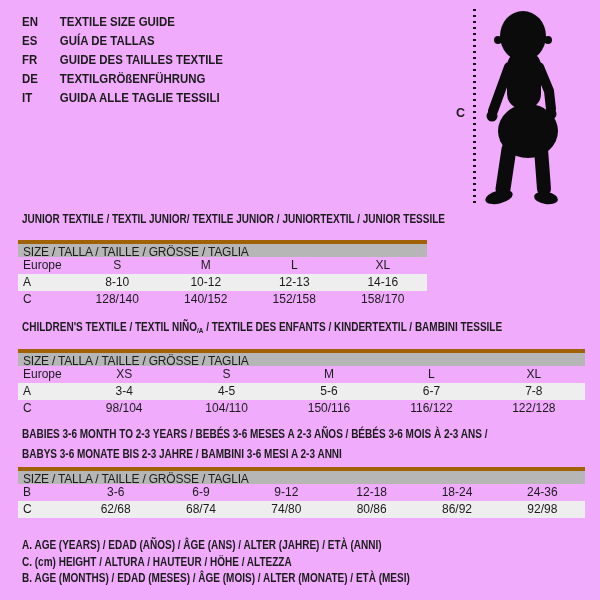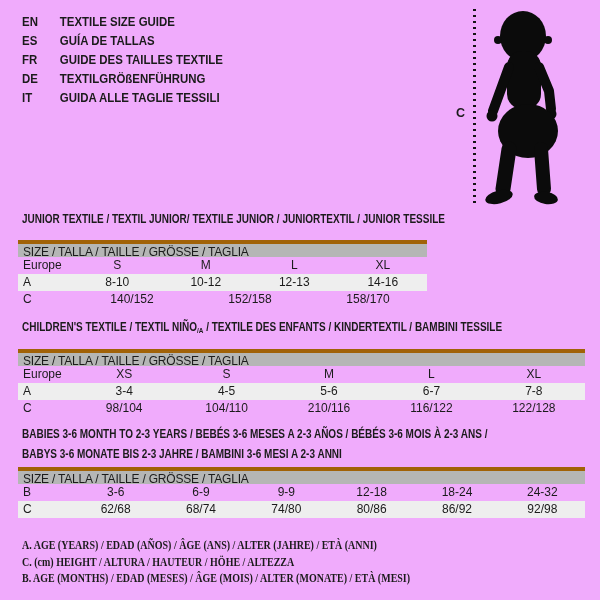--- a/index.html
+++ b/index.html
@@ -38,21 +38,21 @@
     height:17px; line-height:16px; background:var(--band,#b5b6b5);
     padding-left:5px; box-sizing:border-box; border-top:4px solid #a16207;
     color:#1b1b1b; white-space:nowrap; letter-spacing:-0.2px;
   }
   .trow { display:flex; height:17px; line-height:17.5px; }
   .trow.shade { background:var(--row_shade,#eeeeee); }
   .tlabel { width:55px; flex:0 0 55px; padding-left:5px; box-sizing:border-box; text-align:left; }
   .tcell { flex:1; text-align:center; }
 
   
-  .notes { position:absolute; left:22px; top:537px; font-weight:bold; font-size:12.5px; line-height:16.5px;font-family:Liberation Serif, serif; }
+  .notes { position:absolute; left:22px; top:537px; font-weight:bold; font-size:12.5px; line-height:16.5px; }
 </style>
 </head>
 <body>
 
 <div class="page">
 
   <div class="langs">
     <div class="lang-row sx88">
       <span class="lang-code">EN</span>
       <span class="lang-title">TEXTILE SIZE GUIDE</span>
@@ -109,20 +109,21 @@
     </div>
     <div class="trow shade">
       <span class="tlabel">A</span>
       <span class="tcell">8-10</span>
       <span class="tcell">10-12</span>
       <span class="tcell">12-13</span>
       <span class="tcell">14-16</span>
     </div>
     <div class="trow">
       <span class="tlabel">C</span>
+      <span class="tcell">128/140</span>
       <span class="tcell">140/152</span>
       <span class="tcell">152/158</span>
       <span class="tcell">158/170</span>
     </div>
   </div>
 
   <div class="sec-title" style="top:318px;">
     <span class="sx80"><span>CHILDREN'S TEXTILE / TEXTIL NIÑO</span><span class="sub">/A</span><span> / TEXTILE DES ENFANTS / KINDERTEXTIL / BAMBINI TESSILE</span></span>
   </div>
   <div class="size-table" style="left:18px; top:349px; width:567px;">
@@ -140,40 +141,40 @@
       <span class="tcell">3-4</span>
       <span class="tcell">4-5</span>
       <span class="tcell">5-6</span>
       <span class="tcell">6-7</span>
       <span class="tcell">7-8</span>
     </div>
     <div class="trow">
       <span class="tlabel">C</span>
       <span class="tcell">98/104</span>
       <span class="tcell">104/110</span>
-      <span class="tcell">210/116</span>
+      <span class="tcell">150/116</span>
       <span class="tcell">116/122</span>
       <span class="tcell">122/128</span>
     </div>
   </div>
 
   <div class="sec-title" style="top:424px; line-height:20px;">
     <span class="sx80">BABIES 3-6 MONTH TO 2-3 YEARS / BEBÉS 3-6 MESES A 2-3 AÑOS / BÉBÉS 3-6 MOIS À 2-3 ANS /</span><br>
     <span class="sx80">BABYS 3-6 MONATE BIS 2-3 JAHRE / BAMBINI 3-6 MESI A 2-3 ANNI</span>
   </div>
   <div class="size-table" style="left:18px; top:467px; width:567px;">
     <div class="band">SIZE / TALLA / TAILLE / GRÖSSE / TAGLIA</div>
     <div class="trow">
       <span class="tlabel">B</span>
       <span class="tcell">3-6</span>
       <span class="tcell">6-9</span>
-      <span class="tcell">9-9</span>
+      <span class="tcell">9-12</span>
       <span class="tcell">12-18</span>
       <span class="tcell">18-24</span>
-      <span class="tcell">24-32</span>
+      <span class="tcell">24-36</span>
     </div>
     <div class="trow shade">
       <span class="tlabel">C</span>
       <span class="tcell">62/68</span>
       <span class="tcell">68/74</span>
       <span class="tcell">74/80</span>
       <span class="tcell">80/86</span>
       <span class="tcell">86/92</span>
       <span class="tcell">92/98</span>
     </div>

